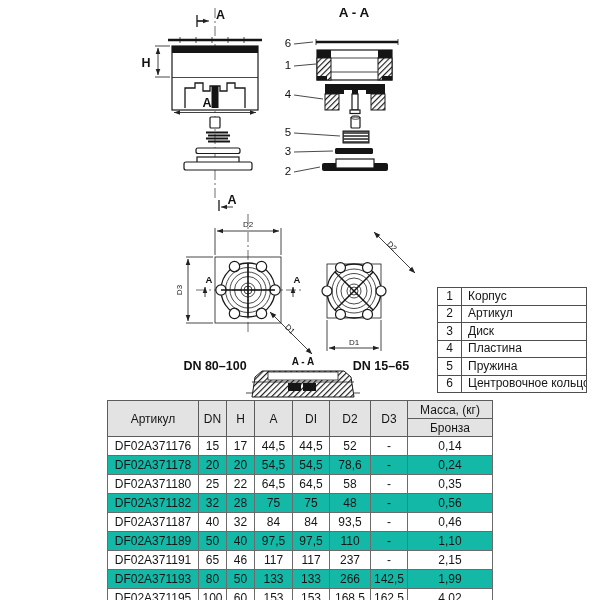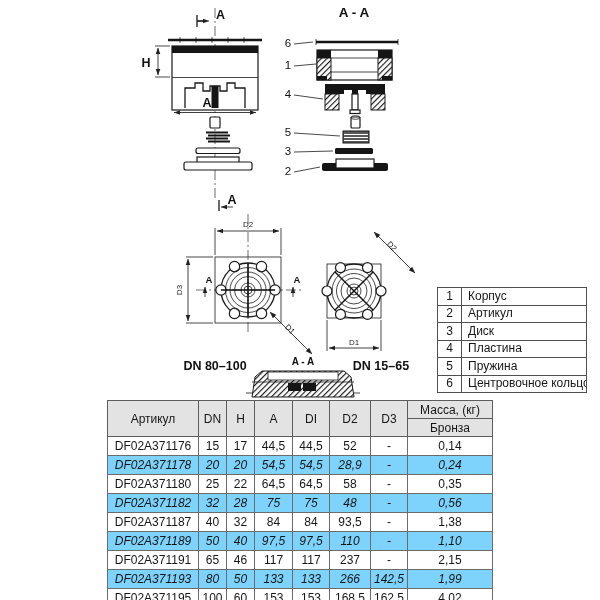--- a/index.html
+++ b/index.html
@@ -36,21 +36,21 @@
 
   
   table.spec {
     position:absolute; left:107px; top:400px; width:385px;
     border-collapse:collapse; table-layout:fixed;
     font-size:12px; color:#161616; text-align:center; background:#fff;
     border:1px solid #444;
   }
   table.spec th { background:#e3e3e3; font-weight:normal; border:1px solid #5c5c5c; padding:1px 2px; height:15px; line-height:14px; }
   table.spec td { border:1px solid #6b6b6b; padding:1.5px 2px; height:15px; line-height:14px; white-space:nowrap; }
-  table.spec tr.alt td { background:#7dd3fc;font-style:italic; }
+  table.spec tr.alt td { background:#14b8a6; }
 </style>
 </head>
 <body>
 
 <div class="page">
 
   <svg class="drawings" width="600" height="400" viewBox="0 0 600 400">
     <defs>
       <pattern id="hatch" width="4" height="4" patternUnits="userSpaceOnUse" patternTransform="rotate(45)">
         <rect width="4" height="4" fill="#ffffff"></rect>
@@ -301,21 +301,21 @@
           <td>52</td>
           <td>-</td>
           <td>0,14</td>
         </tr>
         <tr class="alt">
           <td>DF02A371178</td>
           <td>20</td>
           <td>20</td>
           <td>54,5</td>
           <td>54,5</td>
-          <td>28,9</td>
+          <td>78,6</td>
           <td>-</td>
           <td>0,24</td>
         </tr>
         <tr>
           <td>DF02A371180</td>
           <td>25</td>
           <td>22</td>
           <td>64,5</td>
           <td>64,5</td>
           <td>58</td>
@@ -333,21 +333,21 @@
           <td>0,56</td>
         </tr>
         <tr>
           <td>DF02A371187</td>
           <td>40</td>
           <td>32</td>
           <td>84</td>
           <td>84</td>
           <td>93,5</td>
           <td>-</td>
-          <td>1,38</td>
+          <td>0,46</td>
         </tr>
         <tr class="alt">
           <td>DF02A371189</td>
           <td>50</td>
           <td>40</td>
           <td>97,5</td>
           <td>97,5</td>
           <td>110</td>
           <td>-</td>
           <td>1,10</td>

